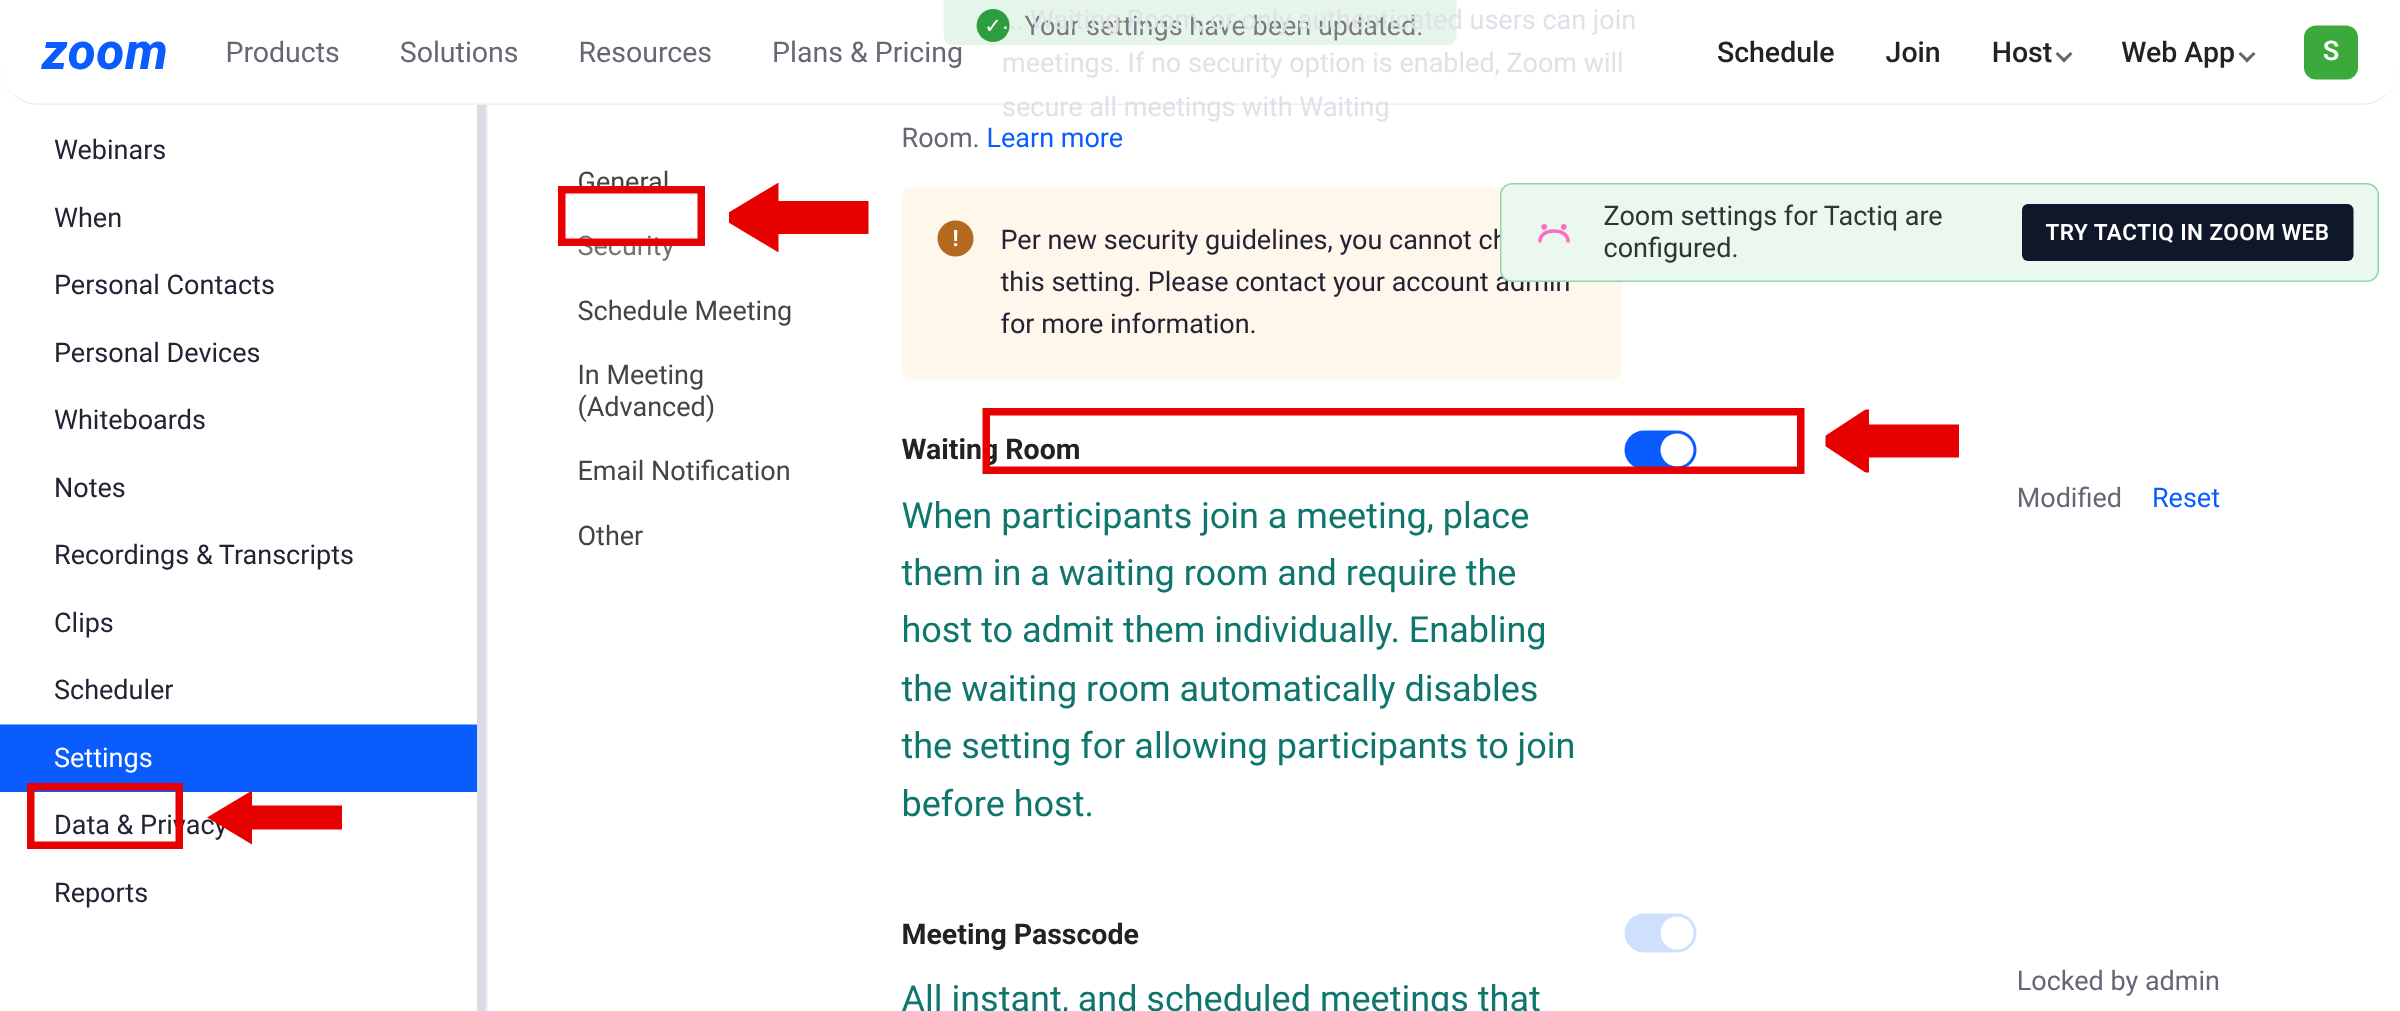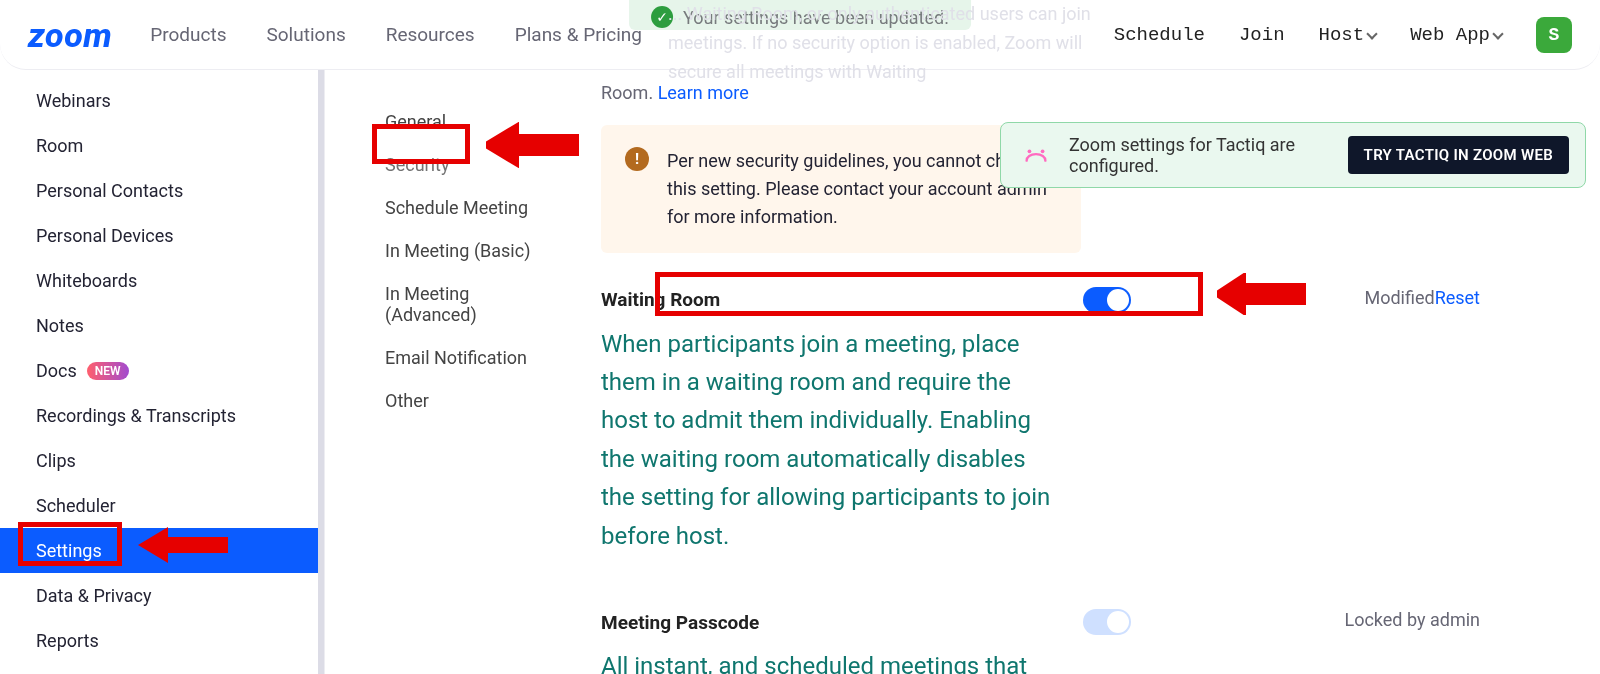--- a/index.html
+++ b/index.html
@@ -4,21 +4,21 @@
 <style>
   * { box-sizing: border-box; }
   html, body { margin:0; padding:0; font-family: -apple-system, "Segoe UI", Roboto, Arial, sans-serif; color:#232333; width:1600px; height:674px; overflow:hidden; background:#fff;}
   a { text-decoration:none; }
 
   
   .top-header { height:70px; border-bottom:1px solid #ededf2; display:flex; align-items:center; padding:0 28px; gap:38px; position:relative;border-radius:26px;}
   .logo { font-weight:800; font-size:34px; letter-spacing:0.5px; color:#0b5cff; font-style:italic;}
   .nav-left { display:flex; gap:40px; flex:1;}
   .nav-left .item { font-size:19px; color:#666674; cursor:pointer;}
-  .nav-right { display:flex; gap:34px; align-items:center;font-family:Liberation Mono, monospace;}
+  .nav-right { display:flex; gap:34px; align-items:center;}
   .nav-right .item { font-size:19px; color:#222; font-weight:500; cursor:pointer;}
   .avatar { width:36px; height:36px; border-radius:8px; background:#3ba93b; color:#fff; display:flex; align-items:center; justify-content:center; font-weight:600; font-size:18px;}
   .chev { display:inline-block; margin-left:4px; border:solid #666; border-width:0 2px 2px 0; padding:3px; transform:rotate(45deg); vertical-align:middle;}
 
   
   .toast { position:absolute; left:50%; top:0; transform:translateX(-50%); background:#e6f5ea; border-bottom-left-radius:6px; border-bottom-right-radius:6px; padding:6px 22px 2px 22px; display:flex; align-items:center; gap:10px;}
   .toast .dot { width:22px; height:22px; border-radius:50%; background:#2d9d3f; display:flex; align-items:center; justify-content:center; color:#fff; font-size:14px;}
   .toast .txt { font-size:18px; color:#777b7d;}
 
   
@@ -42,21 +42,21 @@
   .learn-line a { color:#0b5cff;}
 
   .warn-box { background:#fff6ec; border-radius:6px; padding:22px 24px; display:flex; gap:18px; margin-top:22px; width:480px;}
   .warn-box .bang { width:24px; height:24px; border-radius:50%; background:#b36a1f; color:#fff; font-weight:700; display:flex; align-items:center; justify-content:center; flex:0 0 auto; font-size:15px;}
   .warn-box .wt { font-size:18px; line-height:1.55; color:#232333;}
 
   .setting { margin-top:34px; }
   .setting-head { display:flex; align-items:center; justify-content:space-between; width:530px;}
   .setting-title { font-size:19px; font-weight:700; color:#222;text-align:center;}
   .setting-desc { font-size:24px; line-height:1.6; color:#0f766e; width:460px; margin-top:12px;}
-  .setting-right { position:absolute; right:60px; font-size:18px; color:#666674; display:flex; align-items:center;}
+  .setting-right { position:absolute; right:60px; font-size:18px; color:#666674; display:flex; gap:20px; align-items:center;margin-top:35px;}
   .reset { color:#0b5cff; cursor:pointer;}
 
   
   .toggle { width:48px; height:26px; border-radius:14px; position:relative; cursor:pointer;}
   .toggle .knob { width:22px; height:22px; border-radius:50%; background:#fff; position:absolute; top:2px;}
   .toggle.on { background:#0b5cff;} .toggle.on .knob{ right:2px;}
   .toggle.off-locked { background:#cfe0ff;} .toggle.off-locked .knob{ left:24px; }
 
   .chk-row { display:flex; gap:14px; align-items:flex-start; margin-top:22px; font-size:18px; color:#666674; width:460px;}
   .chk { width:20px; height:20px; border-radius:4px; background:#cfe0ff; flex:0 0 auto; margin-top:2px; position:relative;}
@@ -109,42 +109,37 @@
     </svg>
   <div class="msg">Zoom settings for Tactiq are configured.</div>
   <div class="btn">TRY TACTIQ IN ZOOM WEB</div>
 </div>
 
 <div class="body">
 
   <div class="sidebar">
     <div class="scrollhint"></div>
     <div class="sbi">Webinars</div>
-    <div class="sbi">Room</div>
+    <div class="sbi">When</div>
     <div class="sbi">Personal Contacts</div>
     <div class="sbi">Personal Devices</div>
     <div class="sbi">Whiteboards</div>
     <div class="sbi">Notes</div>
-    <div class="sbi">
-        <span>Docs</span>
-        <span class="new-badge">NEW</span>
-      </div>
     <div class="sbi">Recordings &amp; Transcripts</div>
     <div class="sbi">Clips</div>
     <div class="sbi">Scheduler</div>
     <div class="sbi active">Settings</div>
     <div class="sbi">Data &amp; Privacy</div>
     <div class="sbi">Reports</div>
   </div>
 
   <div class="subnav">
     <div class="sn">General</div>
     <div class="sn active">Security</div>
     <div class="sn">Schedule Meeting</div>
-    <div class="sn">In Meeting (Basic)</div>
     <div class="sn">In Meeting (Advanced)</div>
     <div class="sn">Email Notification</div>
     <div class="sn">Other</div>
   </div>
 
   <div class="content">
     <div class="learn-line">
       <span>Room. </span><a href="#">Learn more</a>
     </div>
 

